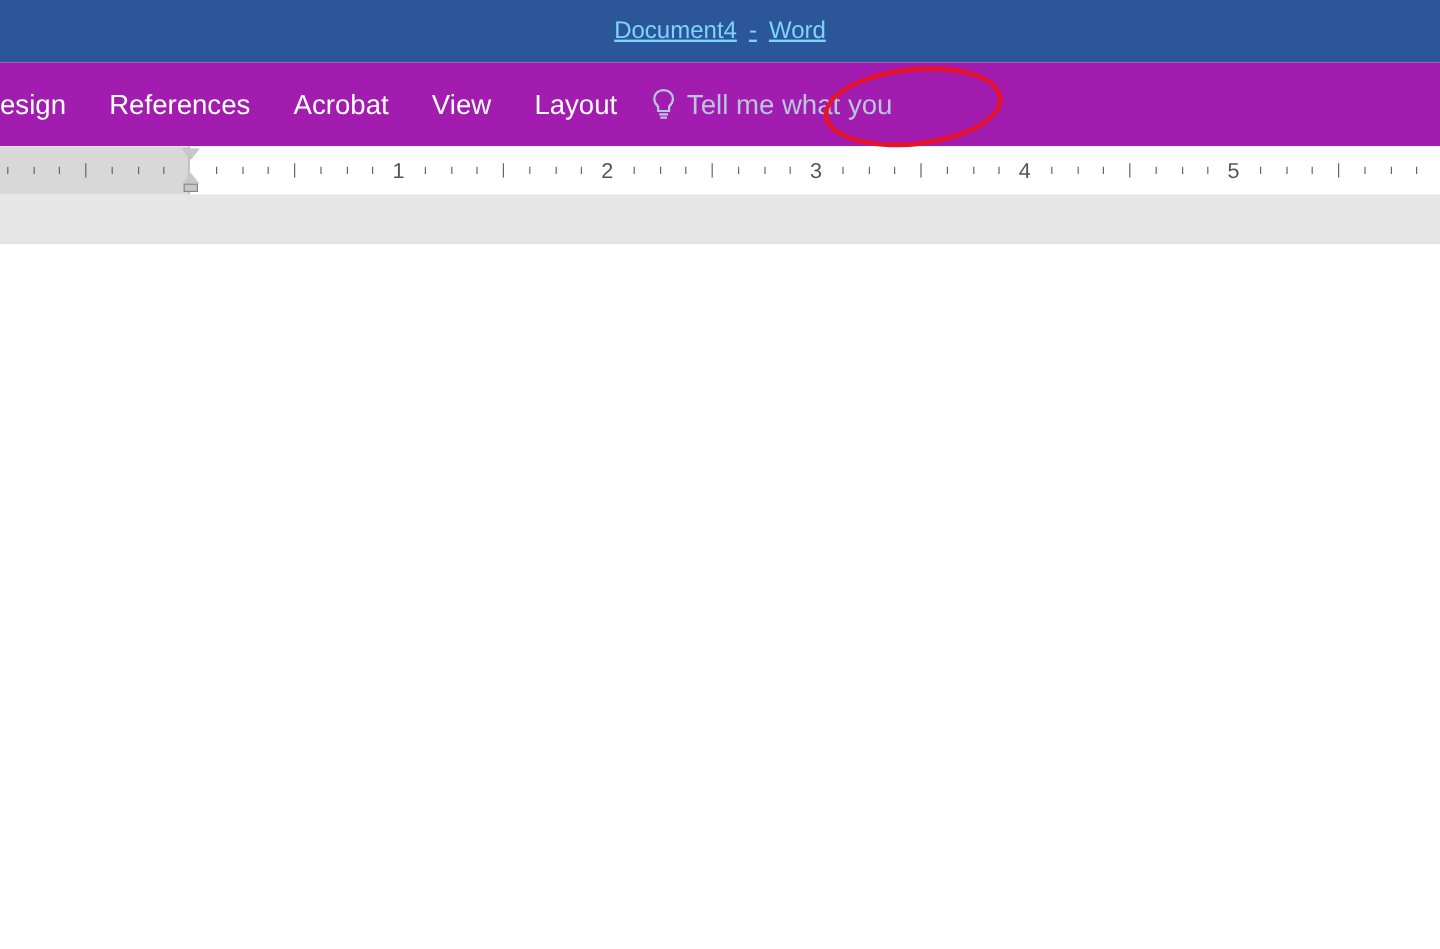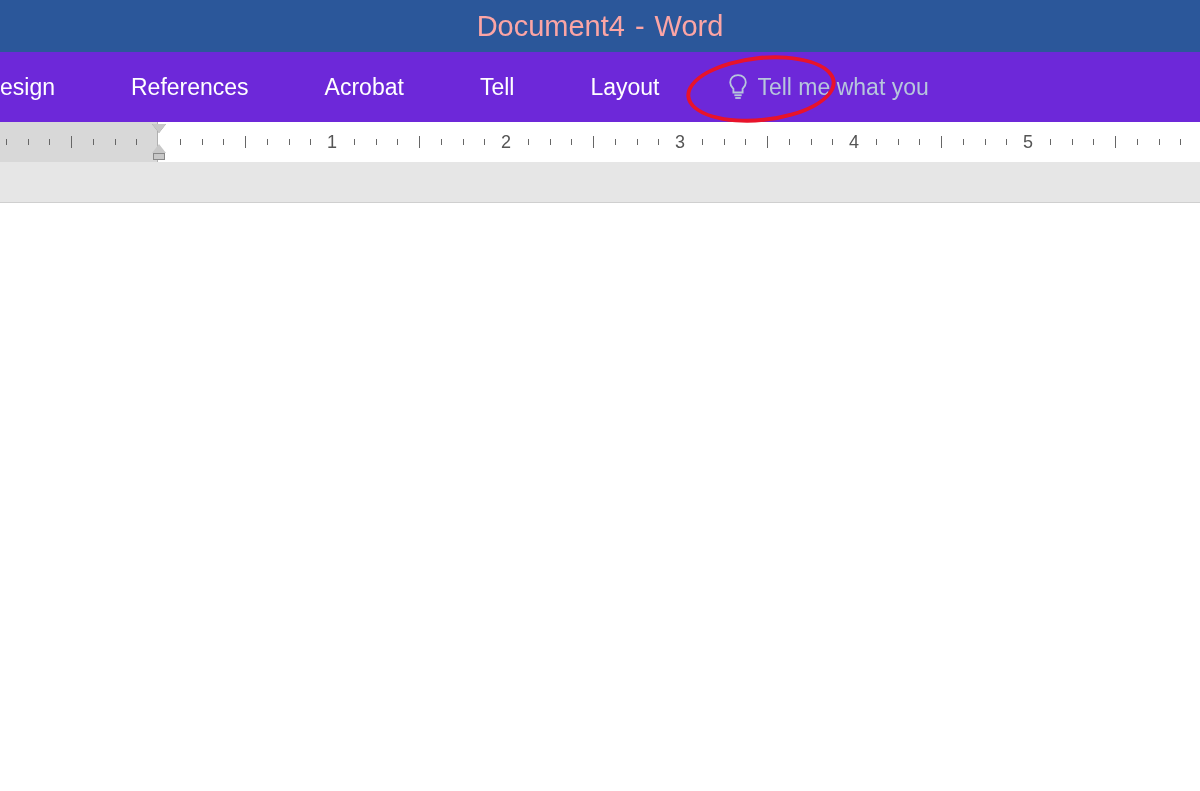--- a/index.html
+++ b/index.html
@@ -3,37 +3,37 @@
 <meta charset="utf-8">
 <style>
   * { box-sizing: border-box; margin: 0; padding: 0; }
   html, body { width: 1200px; height: 791px; overflow: hidden; font-family: "Segoe UI", Arial, sans-serif; background: #fff; }
   .titlebar {
     background: #2b579a;
     height: 52px;
     display: flex;
     align-items: center;
     justify-content: center;
-    color: #fca5a5;
-    font-size: 29px;
+    color: #7dd3fc;
+    font-size: 20px;
     font-weight: 400;
+    text-decoration: underline;
   }
   .titlebar .doc { }
   .titlebar .sep { margin: 0 10px; }
   .titlebar .app { }
   .ribbon-tabs {
-    background: #6d28d9;
+    background: #a21caf;
     height: 70px;
     display: flex;
     align-items: center;
     color: #fff;
     font-size: 23px;
     padding-left: 0;
     position: relative;
-    gap: 40px;
   }
   .ribbon-tabs .tab {
     padding: 0 18px;
     height: 100%;
     display: flex;
     align-items: center;
     cursor: pointer;
     white-space: nowrap;
     position: relative;
   }
@@ -143,21 +143,21 @@
   <div class="tab first">
       <span>esign</span>
     </div>
   <div class="tab">
       <span>References</span>
     </div>
   <div class="tab">
       <span>Acrobat</span>
     </div>
   <div class="tab">
-      <span>Tell</span>
+      <span>View</span>
     </div>
   <div class="tab">
       <span>Layout</span>
     </div>
   <div class="tellme">
     <span class="bulb">
       <svg viewBox="0 0 24 32" width="22" height="30">
         <path d="M12 3 C7 3 3.5 6.5 3.5 11 C3.5 14 5 16 7 18 L7 22 L17 22 L17 18 C19 16 20.5 14 20.5 11 C20.5 6.5 17 3 12 3 Z" fill="none" stroke="#b7c6dc" stroke-width="2"></path>
         <line x1="8" y1="25" x2="16" y2="25" stroke="#b7c6dc" stroke-width="2"></line>
         <line x1="9" y1="28" x2="15" y2="28" stroke="#b7c6dc" stroke-width="2"></line>

